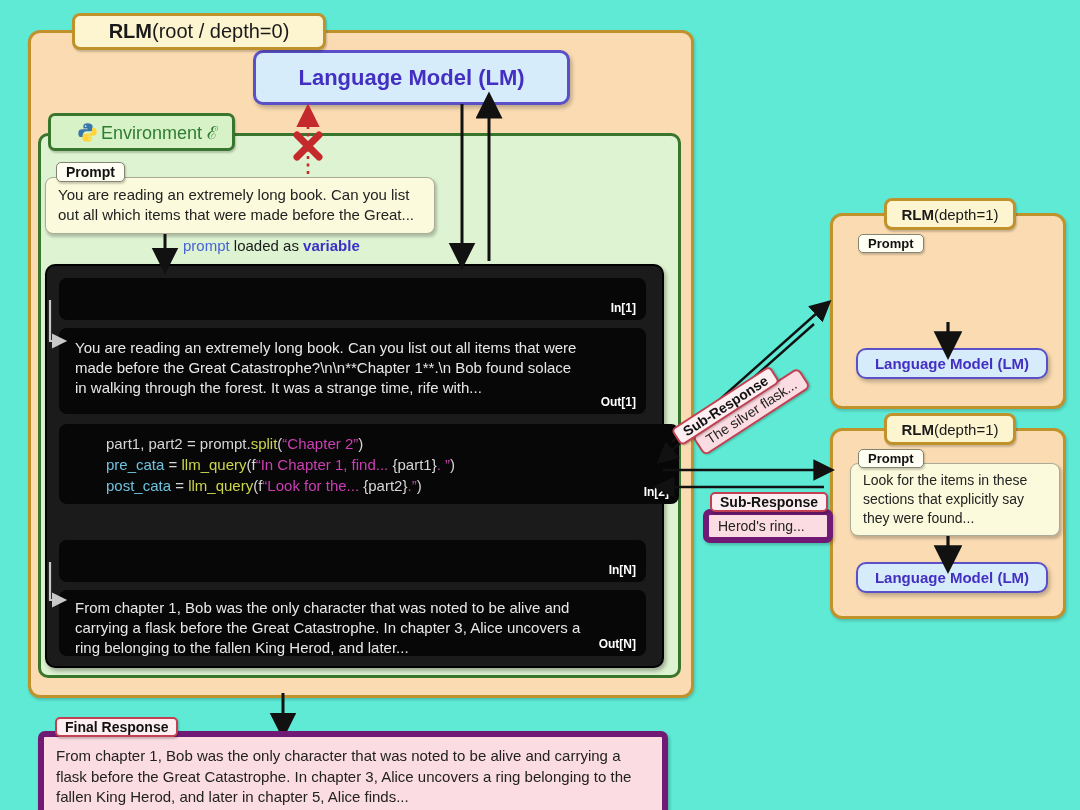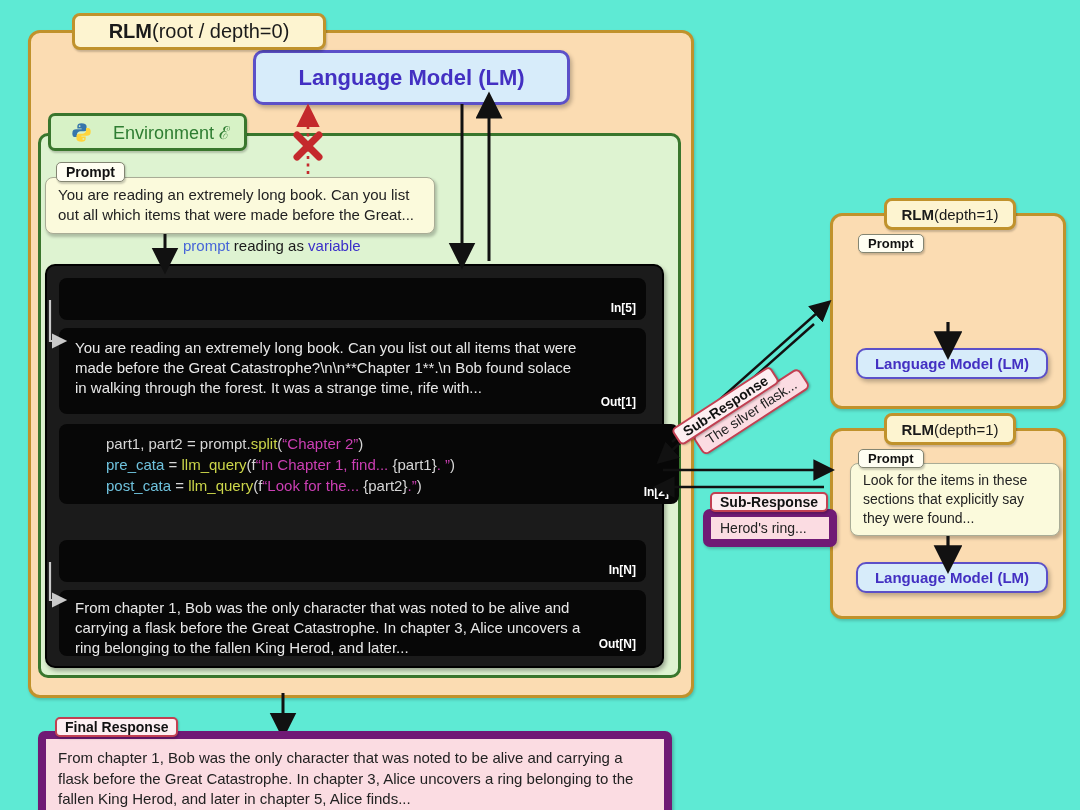--- a/index.html
+++ b/index.html
@@ -5,50 +5,50 @@
   html,body{margin:0;padding:0;background:#ffffff;font-family:"Liberation Sans",sans-serif;}
   #canvas{position:relative;width:1080px;height:810px;background:#5eead4;overflow:hidden;}
 
   
   .gold-box{position:absolute;background:#fbdcb2;border:3px solid #c0922c;border-radius:12px;box-shadow:1px 2px 3px rgba(0,0,0,.18);}
   .gold-title{position:absolute;background:#fdf4d0;border:3px solid #c0922c;border-radius:8px;display:flex;align-items:center;justify-content:center;color:#1a1a1a;box-shadow:1px 2px 2px rgba(0,0,0,.2);z-index:4;white-space:nowrap;}
   .gold-title .b{font-weight:bold;}
 
   
   .green-box{position:absolute;background:#def3d1;border:3px solid #39762d;border-radius:10px;z-index:2;}
-  .env-label{position:absolute;background:#d7f2c6;border:3px solid #39762d;border-radius:7px;display:flex;align-items:center;gap:21px;padding:4px 14px 4px 20px;font-size:18px;color:#2e7d32;z-index:4;box-shadow:1px 2px 2px rgba(0,0,0,.2);white-space:nowrap;}
+  .env-label{position:absolute;background:#d7f2c6;border:3px solid #39762d;border-radius:7px;display:flex;align-items:center;gap:3px;padding:4px 14px 4px 26px;font-size:18px;color:#2e7d32;z-index:4;box-shadow:1px 2px 2px rgba(0,0,0,.2);white-space:nowrap;}
 
   
   .lm-box{position:absolute;background:#d7ecfa;border:3px solid #5c50c8;border-radius:10px;display:flex;align-items:center;justify-content:center;font-weight:bold;color:#4330c2;z-index:3;box-shadow:2px 3px 4px rgba(0,0,0,.25);white-space:nowrap;}
 
   
   .note-box{position:absolute;background:#fbfadc;border:1.5px solid #a9ac96;border-radius:8px;color:#222;padding:7px 12px;line-height:1.35;z-index:3;box-shadow:1.5px 2.5px 3px rgba(0,0,0,.22);}
   .tag{position:absolute;background:#fffef2;border:1.5px solid #838572;border-radius:5px;font-weight:bold;font-size:14px;color:#111;padding:1px 9px;z-index:5;box-shadow:1px 1.5px 2px rgba(0,0,0,.2);white-space:nowrap;}
 
   
-  .pink-box{position:absolute;background:#fbdce2;border:8px solid #701a75;border-radius:7px;color:#222;z-index:6;box-shadow:1.5px 2px 3px rgba(0,0,0,.2);}
+  .pink-box{position:absolute;background:#fbdce2;border:6px solid #701a75;border-radius:7px;color:#222;z-index:6;box-shadow:1.5px 2px 3px rgba(0,0,0,.2);}
   .pink-tag{position:absolute;background:#fdeef1;border:2px solid #c24052;border-radius:5px;font-weight:bold;font-size:14px;color:#111;padding:0px 8px;z-index:7;white-space:nowrap;box-shadow:1px 1.5px 2px rgba(0,0,0,.2);}
 
   
   #code-container{position:absolute;left:45px;top:264px;width:615px;height:400px;background:#1b1b1b;border:2px solid #000;border-radius:10px;z-index:3;box-shadow:2px 3px 4px rgba(0,0,0,.3);}
   .cell{position:absolute;left:12px;width:587px;background:#070707;border-radius:8px;font-size:15px;color:#d6d6d6;}
   .cell .code-pad{padding:9px 14px 6px 14px;line-height:1.4;}
   .cell-label{position:absolute;right:10px;bottom:5px;font-size:12px;font-weight:bold;color:#ffffff;}
   .out-text{padding:10px 64px 8px 16px;line-height:1.33;color:#e8e8e8;}
   .code-line{white-space:pre;}
   .tok-plain{color:#d6d6d6}.tok-teal{color:#45c1a8}.tok-blue{color:#6fc2dd}
   .tok-yellow{color:#ccd64a}.tok-magenta{color:#cc3fb4}.tok-purple{color:#b07fd8}
   .vdots{position:absolute;left:292px;top:504px;z-index:4;}
   .vdots i{display:block;width:5px;height:5px;border-radius:50%;background:#fff;margin:0 0 7px 0;}
 
   
   .load-note{position:absolute;left:183px;top:237px;font-size:15px;z-index:4;white-space:nowrap;}
   .load-note .code-word{color:#4664d8;}
   .load-note .mid{color:#1a1a1a;}
-  .load-note .var-word{color:#3b2fc9;font-weight:normal;}
+  .load-note .var-word{color:#3b2fc9;font-weight:bold;}
 
   
   .rot-wrap{position:absolute;left:668px;top:380px;width:170px;transform:rotate(-33deg);transform-origin:50% 50%;z-index:7;}
   .rot-wrap .pink-tag-i{display:inline-block;position:relative;background:#fdeef1;border:2px solid #c24052;border-radius:5px;font-weight:bold;font-size:14px;color:#111;padding:0 8px;z-index:2;box-shadow:1px 1.5px 2px rgba(0,0,0,.25);white-space:nowrap;}
   .rot-wrap .pink-body-i{display:inline-block;position:relative;background:#fbdce2;border:2px solid #c24052;border-radius:6px;font-size:14px;color:#222;padding:2px 9px;margin:-4px 0 0 14px;white-space:nowrap;box-shadow:1px 1.5px 2px rgba(0,0,0,.2);}
 
   svg#arrows{position:absolute;left:0;top:0;z-index:5;pointer-events:none;}
 
   .py-icon{width:21px;height:21px;display:block;}
 </style>
@@ -71,26 +71,26 @@
       <path fill="#3776ab" d="M24 3c-6.5 0-9.5 2.7-9.5 6.4V15h9.8v1.8H11.6C7 16.8 3 19 3 26c0 5.3 2.2 8.4 6.4 8.4h4.2v-5.6c0-4.2 3.7-7.4 8.4-7.4h8.3c3.2 0 5.2-2.2 5.2-5.2V9.4C35.5 5.7 30.5 3 24 3zm-4.3 4.3a2.1 2.1 0 1 1 0 4.2 2.1 2.1 0 0 1 0-4.2z"></path>
       <path fill="#ffd43b" d="M24 45c6.5 0 9.5-2.7 9.5-6.4V33h-9.8v-1.8h12.7C41 31.2 45 29 45 22c0-5.3-2.2-8.4-6.4-8.4h-4.2v5.6c0 4.2-3.7 7.4-8.4 7.4h-8.3c-3.2 0-5.2 2.2-5.2 5.2v6.8C12.5 42.3 17.5 45 24 45zm4.3-4.3a2.1 2.1 0 1 1 0-4.2 2.1 2.1 0 0 1 0 4.2z"></path>
     </svg>
     <span>Environment ℰ</span>
   </div>
 
   <div class="tag" style="left:56px;top:162px;">Prompt</div>
   <div class="note-box" style="left:45px;top:177px;width:364px;font-size:15px;">You are reading an extremely long book. Can you list out all which items that were made before the Great...</div>
 
   <div class="load-note">
-    <span class="code-word">prompt</span><span class="mid"> reading as </span><span class="var-word">variable</span>
+    <span class="code-word">prompt</span><span class="mid"> loaded as </span><span class="var-word">variable</span>
   </div>
 
   <div id="code-container">
     <div class="cell" style="top:12px;height:42px;">
-      <div class="cell-label">In[5]</div>
+      <div class="cell-label">In[1]</div>
     </div>
     <div class="cell" style="top:62px;height:86px;">
       <div class="out-text">You are reading an extremely long book. Can you list out all items that were made before the Great Catastrophe?\n\n**Chapter 1**.\n Bob found solace in walking through the forest. It was a strange time, rife with...</div>
       <div class="cell-label">Out[1]</div>
     </div>
     <div class="cell" style="top:158px;height:80px;padding-left:33px;">
       <div class="code-pad">
           <div class="code-line"><span class="tok-plain">part1, part2 = prompt.</span><span class="tok-yellow">split</span><span class="tok-plain">(</span><span class="tok-magenta">“Chapter 2”</span><span class="tok-plain">)</span></div>
           <div class="code-line"><span class="tok-blue">pre_cata</span><span class="tok-plain"> = </span><span class="tok-yellow">llm_query</span><span class="tok-plain">(f</span><span class="tok-magenta">“In Chapter 1, find... </span><span class="tok-plain">{part1}</span><span class="tok-magenta">. ”</span><span class="tok-plain">)</span></div>
           <div class="code-line"><span class="tok-blue">post_cata</span><span class="tok-plain"> = </span><span class="tok-yellow">llm_query</span><span class="tok-plain">(f</span><span class="tok-magenta">“Look for the... </span><span class="tok-plain">{part2}</span><span class="tok-magenta">.”</span><span class="tok-plain">)</span></div>

